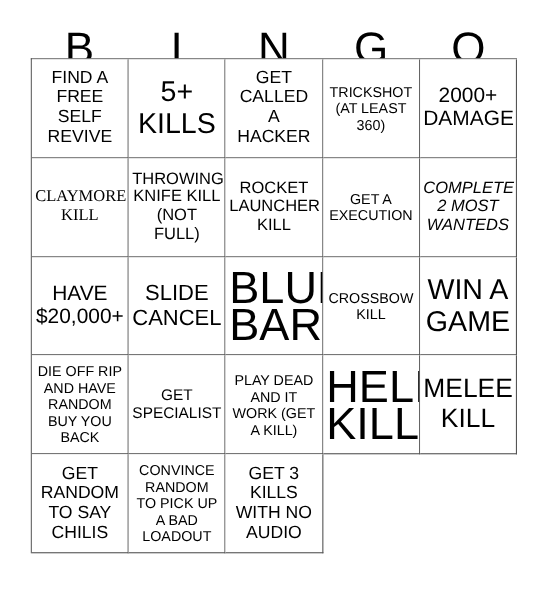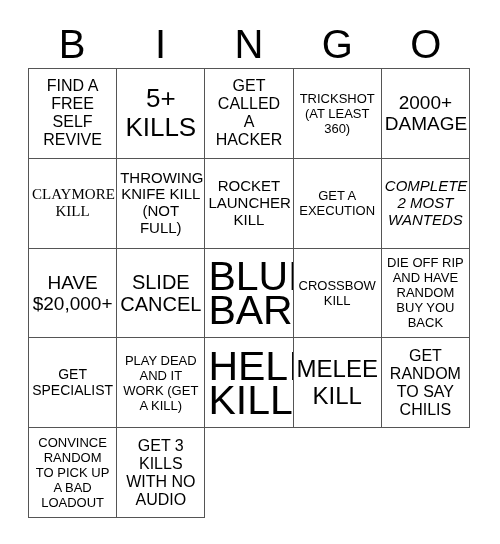--- a/index.html
+++ b/index.html
@@ -36,21 +36,21 @@
     font-size: 40px;
     line-height: 44px;
     font-weight: 400;
     letter-spacing: 0px;
     color: #000000;
     font-family: "Liberation Sans", sans-serif;
   }
   .grid {
     position: absolute;
     left: 28px;
-    top: 68px;
+    top: 53px;
     width: 442px;
     height: 450px;
     display: grid;
     grid-template-columns: repeat(5, 1fr);
     grid-template-rows: repeat(5, 1fr);
     border-top: 1px solid #555555;
     border-left: 1px solid #555555;
     box-sizing: border-box;
     background: #ffffff;
   }
@@ -153,20 +153,24 @@
 CANCEL</span>
       </div>
       <div class="cell t-xxl">
         <span class="cell-text">BLUE
 BAR</span>
       </div>
       <div class="cell t-sm">
         <span class="cell-text">CROSSBOW
 KILL</span>
       </div>
+      <div class="cell t-xl">
+        <span class="cell-text">WIN A
+GAME</span>
+      </div>
       <div class="cell t-sm">
         <span class="cell-text">DIE OFF RIP
 AND HAVE
 RANDOM
 BUY YOU
 BACK</span>
       </div>
       <div class="cell t-md">
         <span class="cell-text" style="font-size: 14px; line-height: 15.68px;">GET
 SPECIALIST</span>

